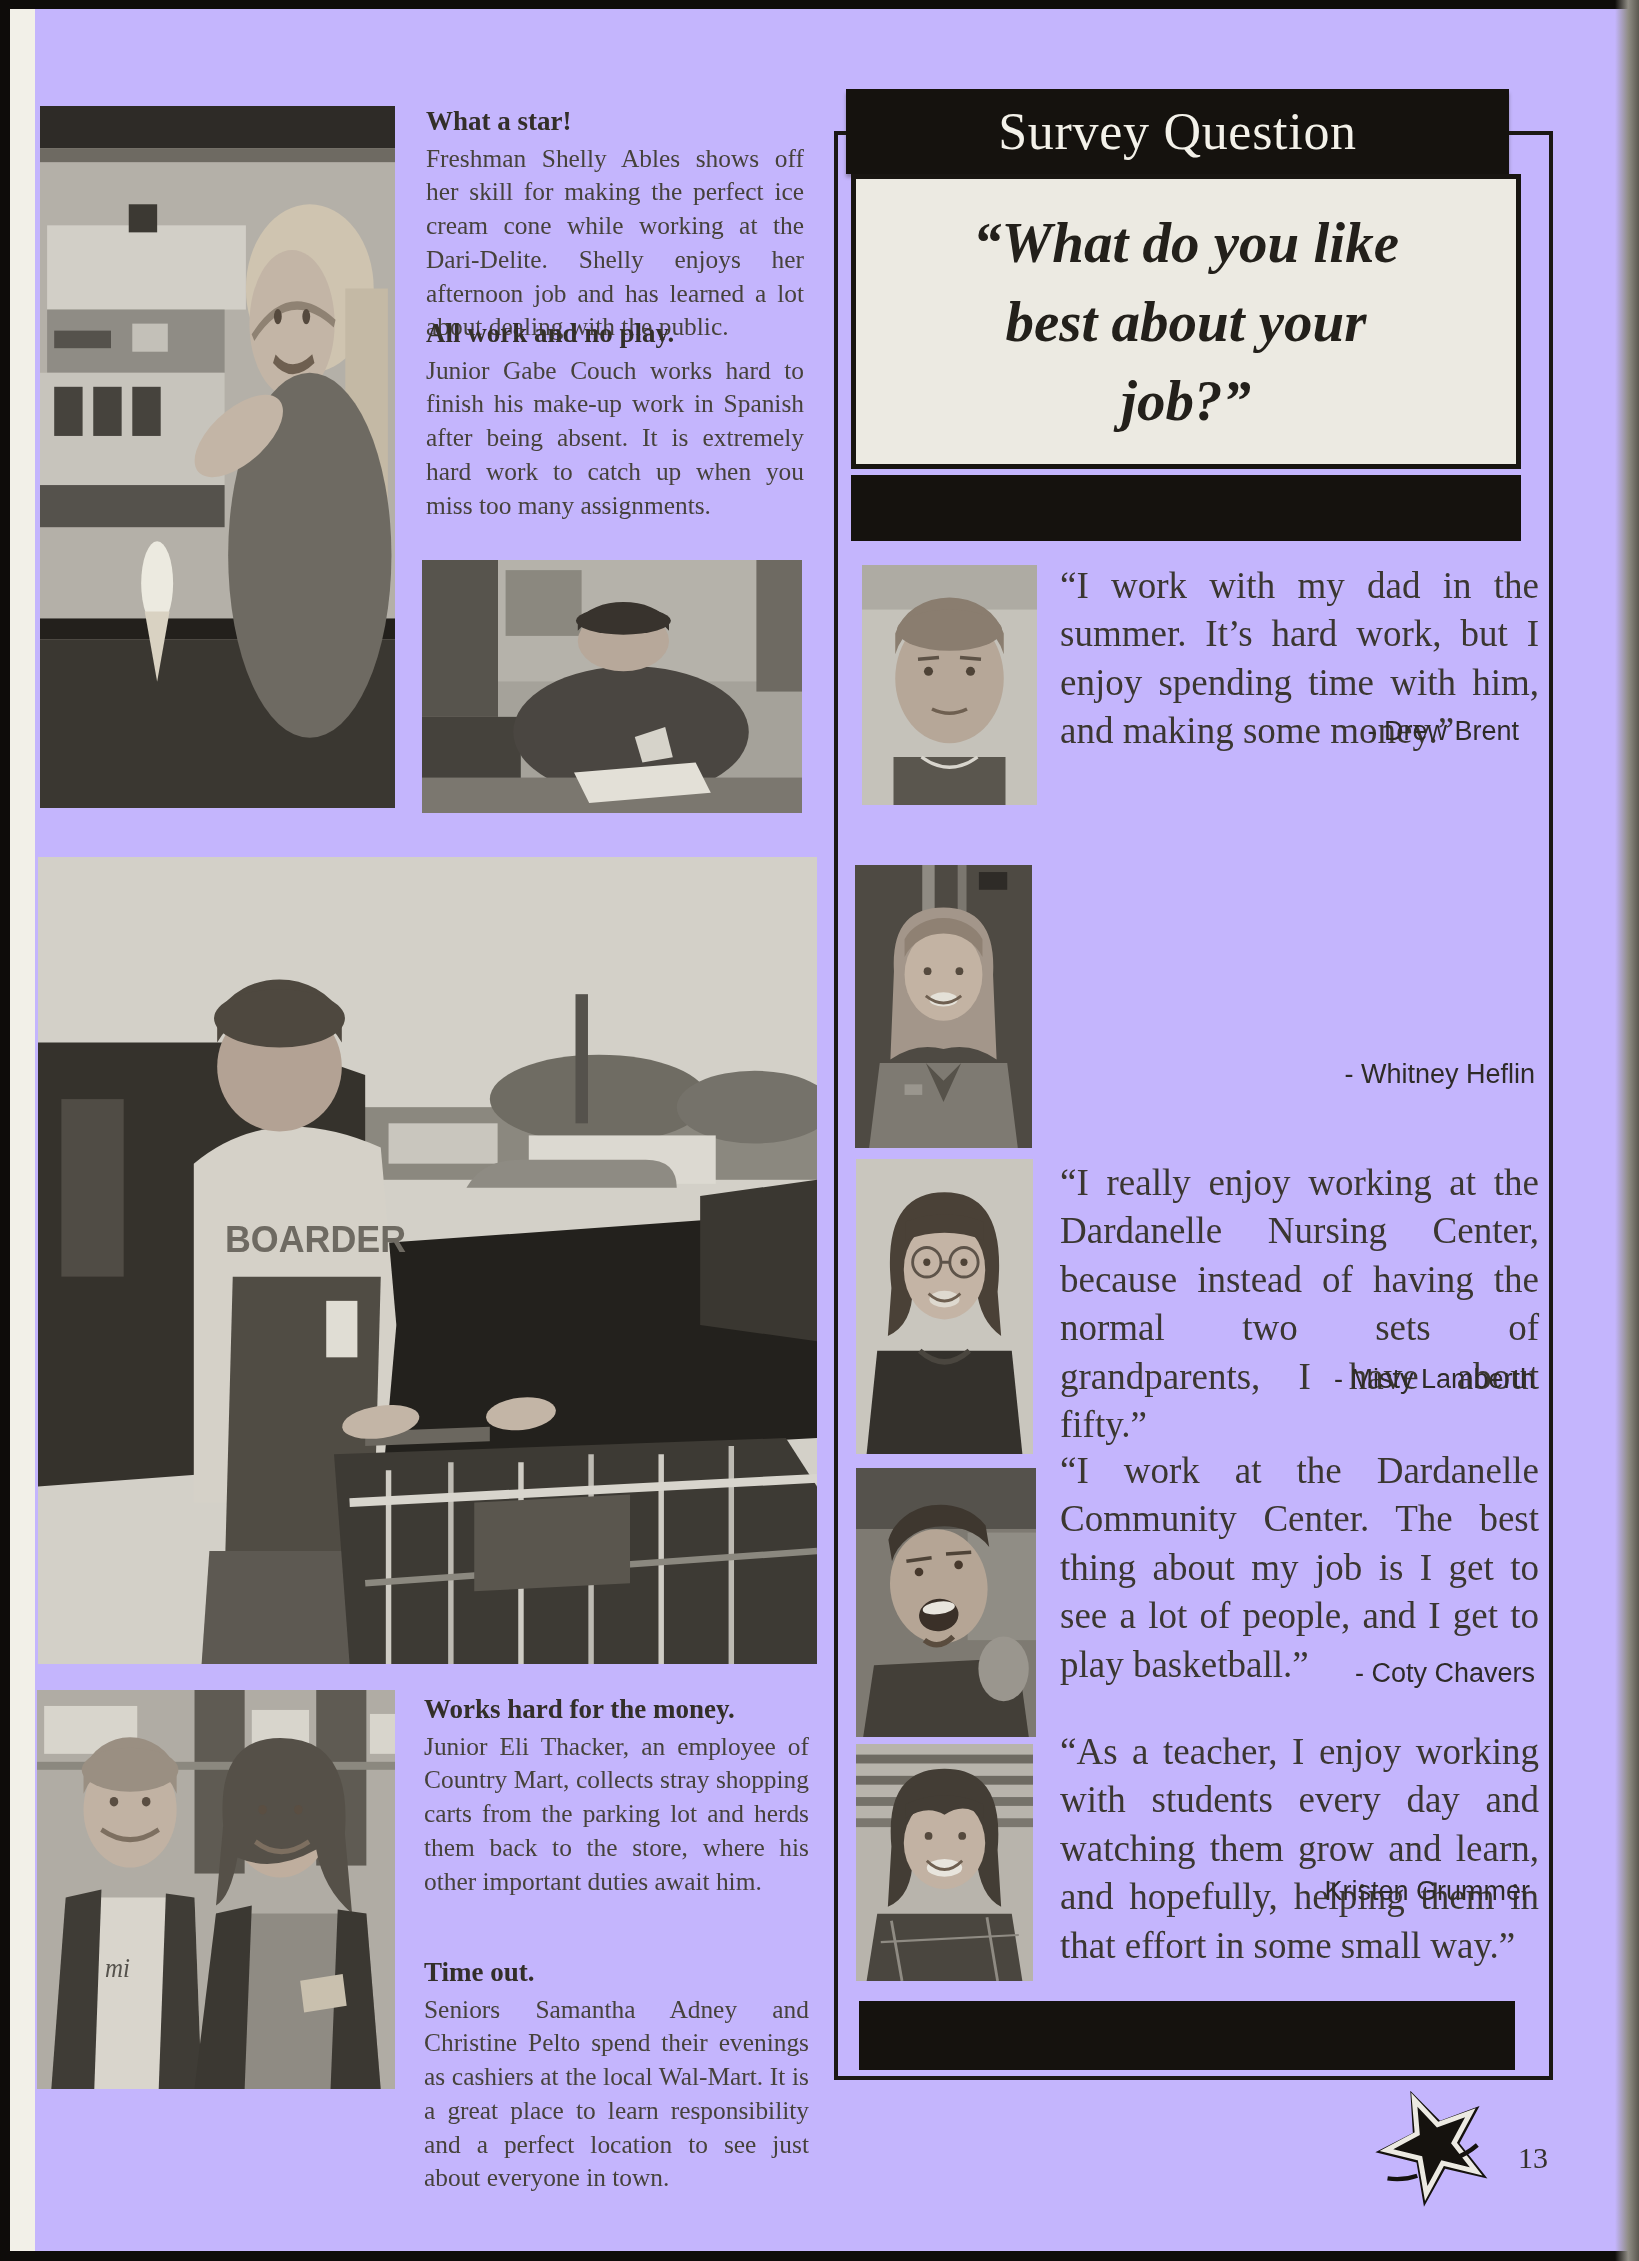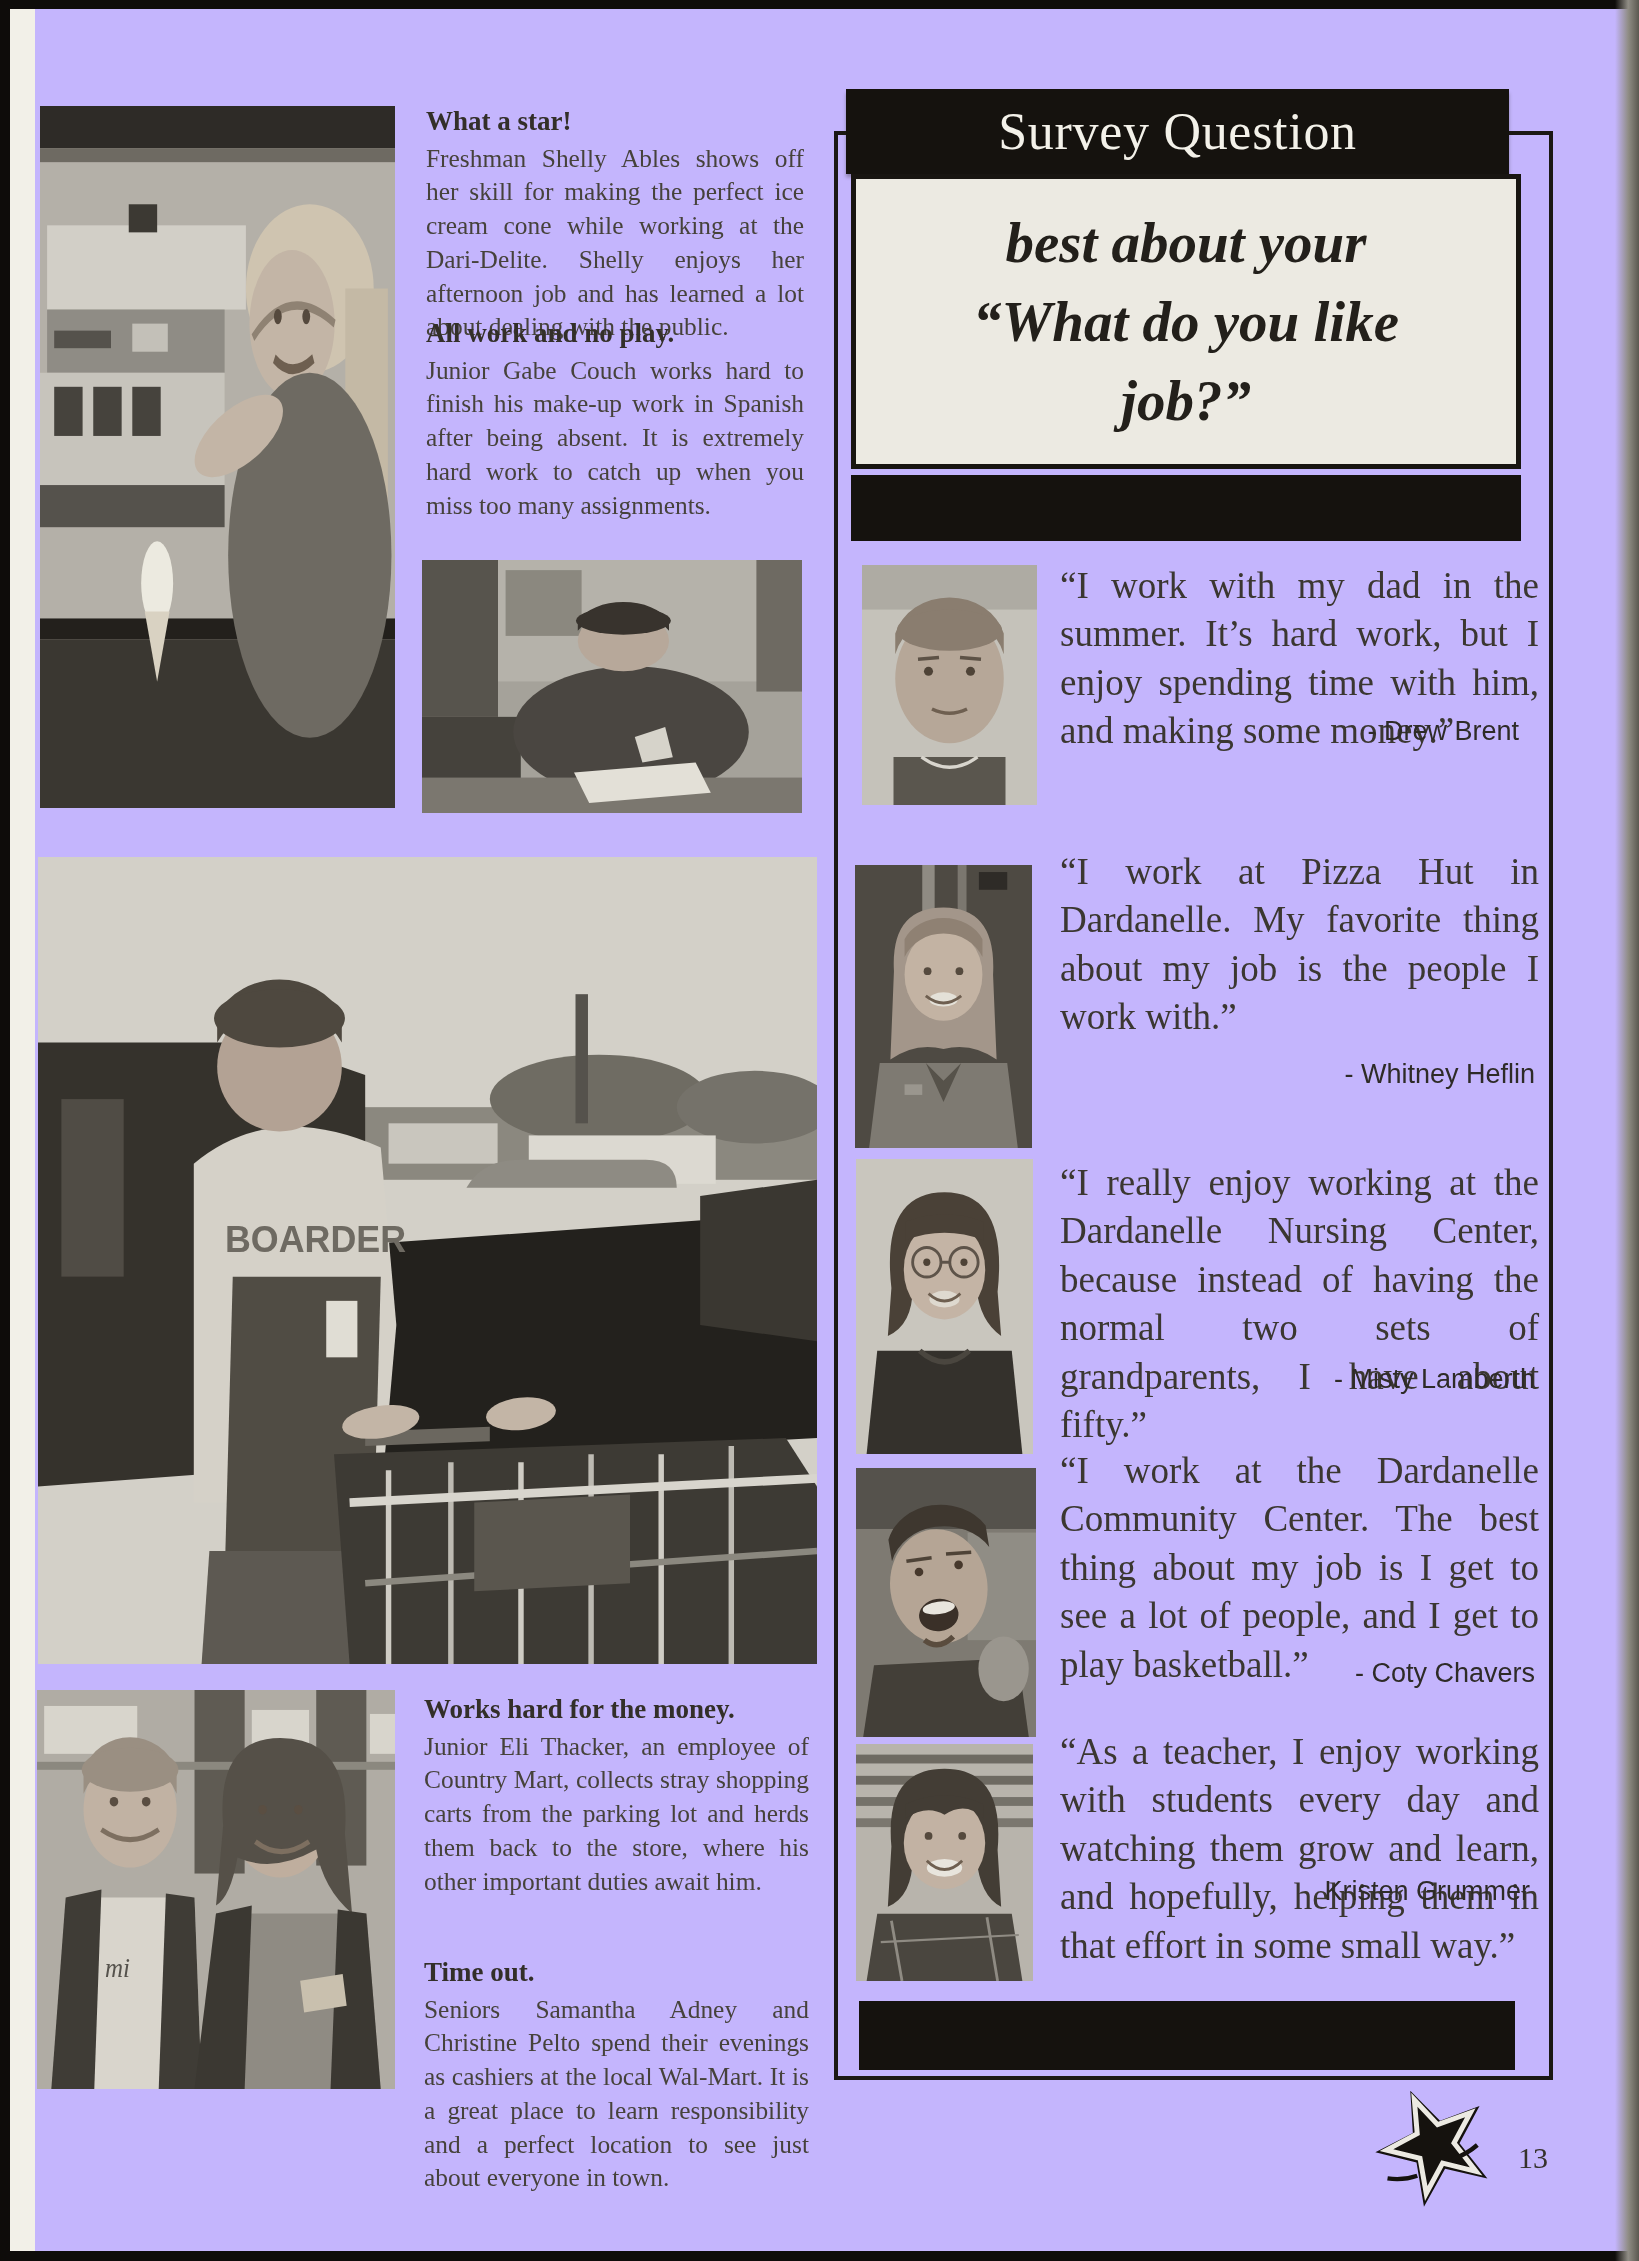--- a/index.html
+++ b/index.html
@@ -189,22 +189,22 @@
     <p>Seniors Samantha Adney and Christine Pelto spend their evenings as cashiers at the local Wal-Mart.  It is a great place to learn responsibility and a perfect location to see just about everyone in town.</p>
   </div>
 
   <div class="abs panel-frame" style="left:834px;top:131px;width:719px;height:1949px;box-sizing:border-box;"></div>
 
   <div class="abs banner" style="left:846px;top:89px;width:663px;height:85px;">
     <span class="banner-text">Survey Question</span>
   </div>
 
   <div class="abs question-box" style="left:851px;top:174px;width:670px;height:295px;box-sizing:border-box;">
+    <div class="question-line">“What do you like</div>
     <div class="question-line">best about your</div>
-    <div class="question-line">“What do you like</div>
     <div class="question-line">job?”</div>
   </div>
 
   <div class="abs black-band" style="left:851px;top:475px;width:670px;height:66px;"></div>
 
   <figure class="abs photo" style="left:862px;top:565px;width:175px;height:240px;margin:0;" aria-label="Drew Brent headshot">
     <svg viewBox="0 0 100 140" preserveAspectRatio="none">
       <rect x="0" y="0" width="100" height="140" fill="#c5c2ba"></rect>
       <rect x="0" y="0" width="100" height="26" fill="#aeaba3"></rect>
       <ellipse cx="50" cy="66" rx="31" ry="38" fill="#b6a798"></ellipse>
@@ -233,21 +233,20 @@
       <path d="M28 52 A24 22 0 0 1 72 52 L72 42 A24 20 0 0 0 28 42 Z" fill="#8f8173"></path>
       <circle cx="41" cy="60" r="2.2" fill="#554a3e"></circle>
       <circle cx="59" cy="60" r="2.2" fill="#554a3e"></circle>
       <ellipse cx="50" cy="76" rx="8" ry="4" fill="#e4e1d8"></ellipse>
       <path d="M40 74 Q50 82 60 74" stroke="#6e5f50" stroke-width="1.6" fill="none"></path>
       <polygon points="14,112 86,112 92,160 8,160" fill="#7e7a72"></polygon>
       <polygon points="40,112 50,122 60,112 50,134" fill="#56524a"></polygon>
       <rect x="28" y="124" width="10" height="6" fill="#9a968e"></rect>
     </svg>
   </figure>
-  <p class="abs quote" style="left:1060px;top:848px;width:479px;">“I work at Pizza Hut in Dardanelle.  My favorite thing about my job is the people I work with.”</p>
   <div class="abs attrib" style="left:1060px;top:1023px;width:475px;margin-top:36px;">- Whitney Heflin</div>
 
   <figure class="abs photo" style="left:856px;top:1159px;width:177px;height:295px;margin:0;" aria-label="Misty Lamberth headshot">
     <svg viewBox="0 0 100 160" preserveAspectRatio="none">
       <rect x="0" y="0" width="100" height="160" fill="#c9c6be"></rect>
       <path d="M20 70 Q14 18 50 18 Q86 18 80 72 L82 96 Q70 88 68 70 Q50 78 32 70 Q32 90 18 96 Z" fill="#4a4137"></path>
       <ellipse cx="50" cy="60" rx="23" ry="27" fill="#c4b4a5"></ellipse>
       <path d="M28 44 Q50 36 72 44 L72 34 Q50 26 28 34 Z" fill="#4a4137"></path>
       <circle cx="40" cy="56" r="8" fill="none" stroke="#5d5349" stroke-width="1.6"></circle>
       <circle cx="61" cy="56" r="8" fill="none" stroke="#5d5349" stroke-width="1.6"></circle>

